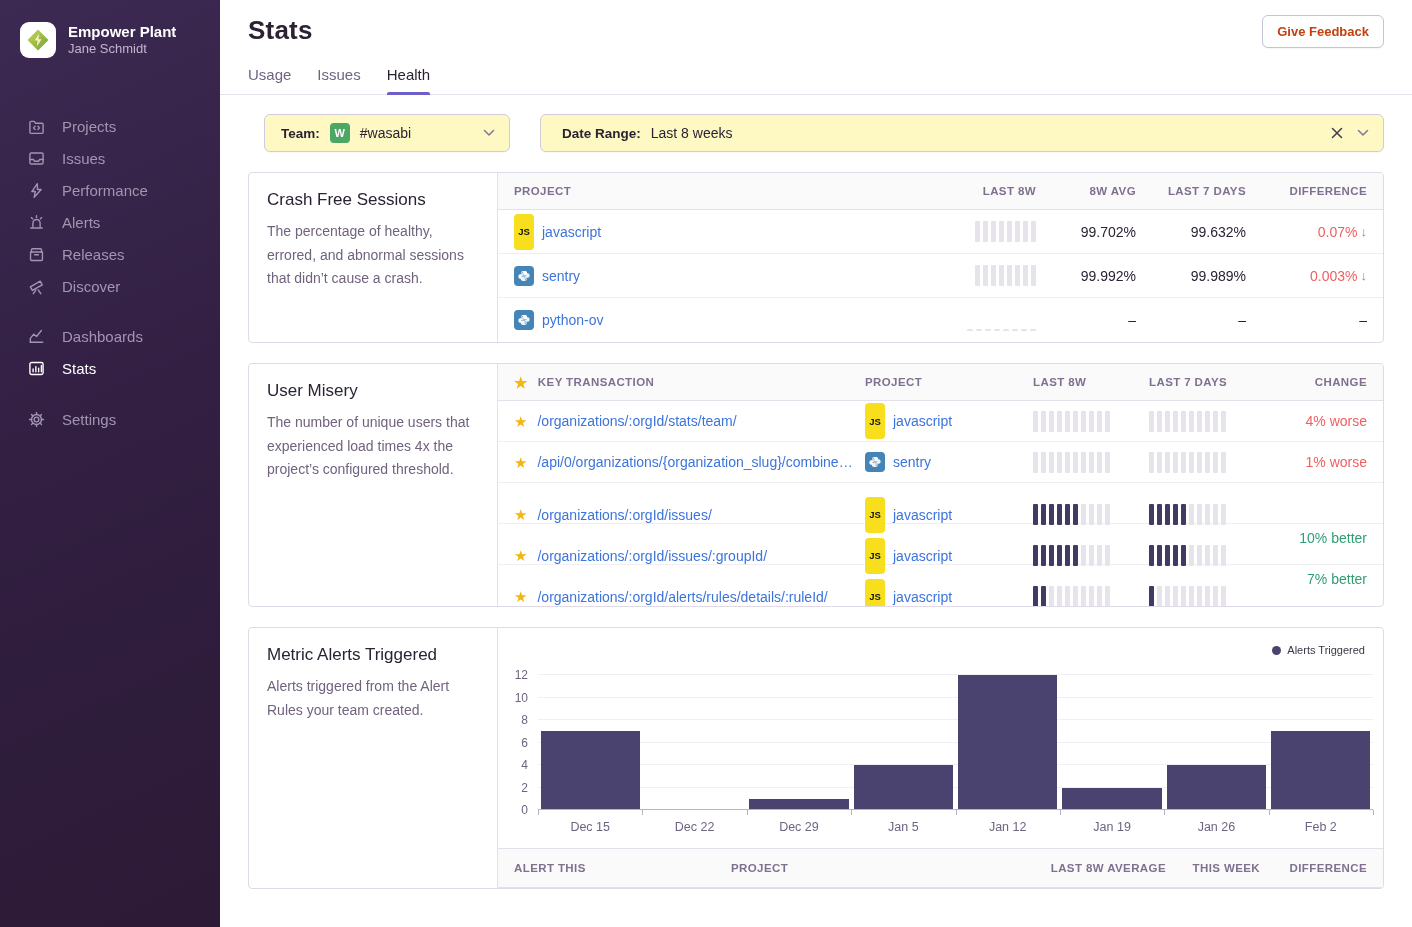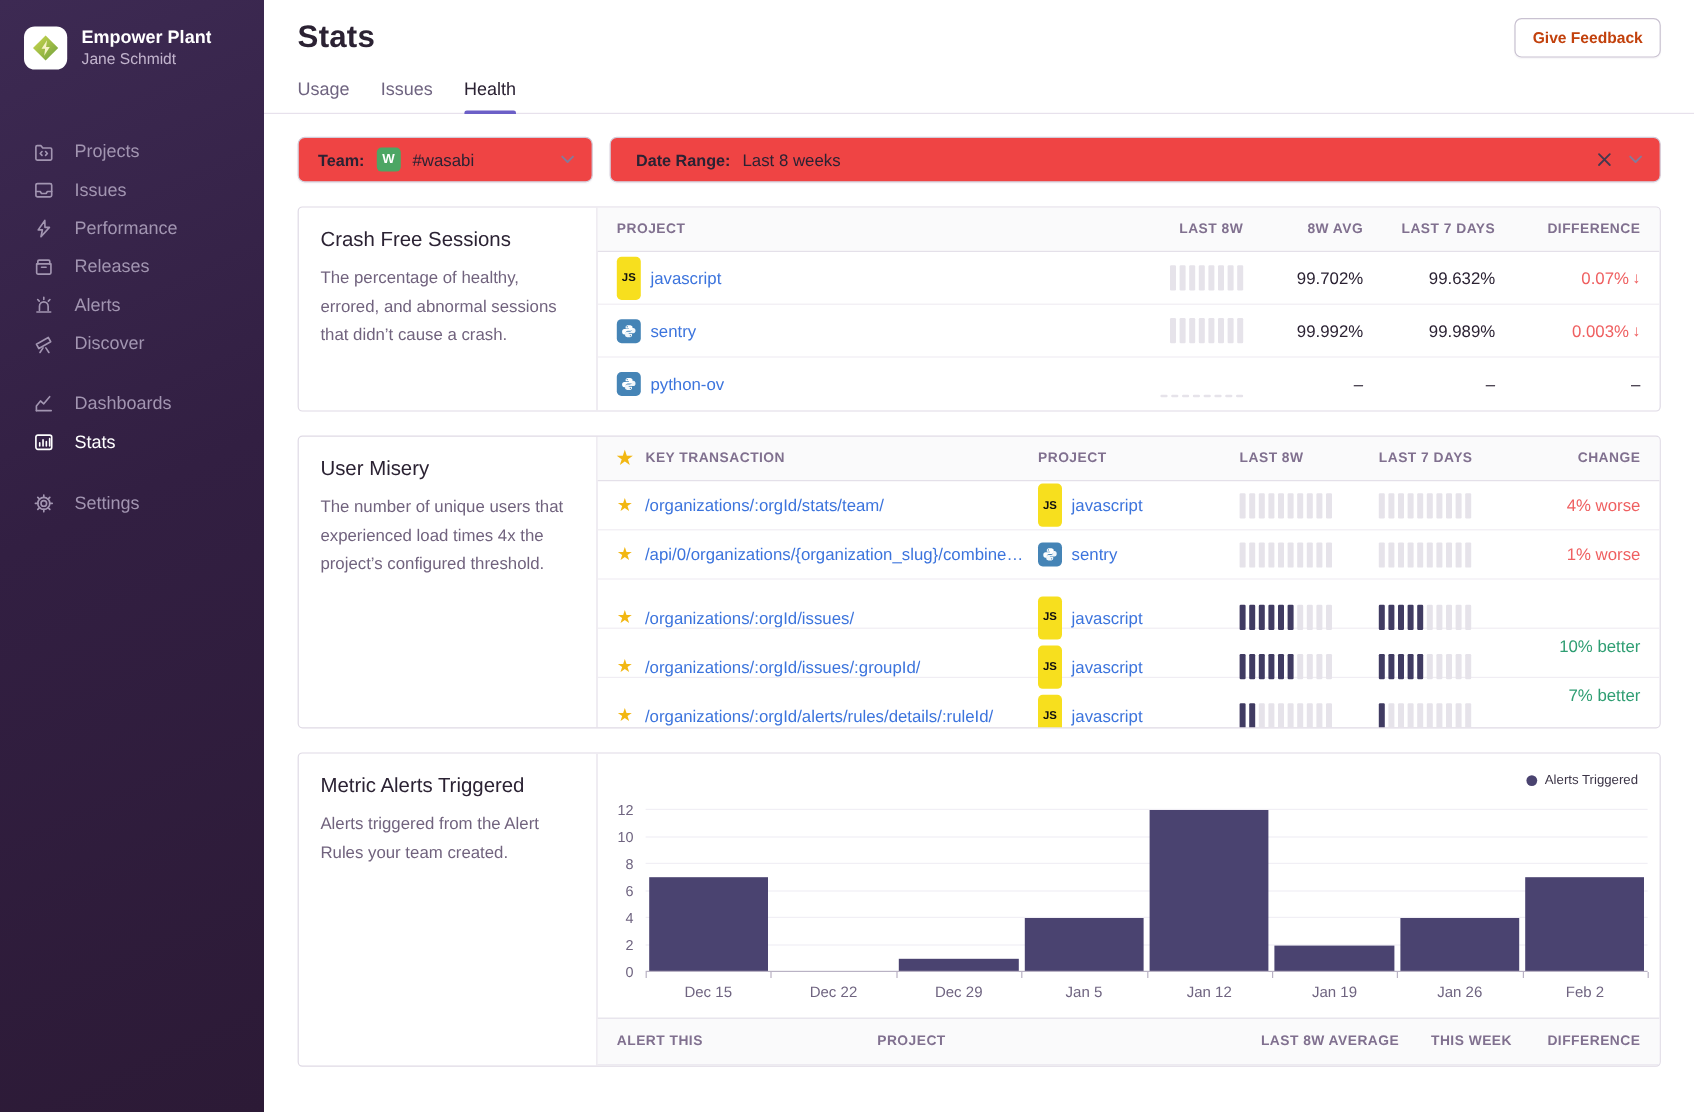--- a/index.html
+++ b/index.html
@@ -29,21 +29,21 @@
   .btn-feedback { background:#fff; border:1px solid #c9c2d1; border-radius:6px; padding:8px 14px; font-size:13px; font-weight:bold; color:#c2410c; cursor:pointer; font-family:inherit; box-shadow:0 1px 1px rgba(50,35,65,.04); }
   .tabs { display:flex; gap:26px; padding:18px 28px 0 28px; border-bottom:1px solid #E7E1EC; }
   .tab { font-size:15px; color:#6f6480; padding-bottom:11px; cursor:pointer; position:relative; }
   .tab.active { color:#2B2233; }
   .tab.active::after { content:""; position:absolute; left:0; right:0; bottom:-1px; height:3px; background:#6C5FC7; border-radius:2px 2px 0 0; }
 
   .content { padding:19px 28px 0 28px; }
 
   
   .filter-bar { display:flex; gap:14px; }
-  .select-box { background:#ef4444; border:1px solid #D2CCD9; border-radius:6px; height:38px; display:flex; align-items:center; padding:0 14px 0 16px; cursor:pointer; box-shadow:0 1px 1px rgba(50,35,65,.03); }
+  .select-box { background:#fef9c3; border:1px solid #D2CCD9; border-radius:6px; height:38px; display:flex; align-items:center; padding:0 14px 0 16px; cursor:pointer; box-shadow:0 1px 1px rgba(50,35,65,.03);margin-left:16px; }
   .team-select { width:246px; }
   .date-select { flex:1; padding-left:21px; }
   .select-label { font-weight:bold; font-size:13.5px; color:#2B2233; margin-right:10px; white-space:nowrap; }
   .select-value { font-size:14px; color:#2B2233; }
   .team-badge { width:20px; height:20px; border-radius:4px; background:#4CA664; color:#fff; font-size:11px; font-weight:bold; display:flex; align-items:center; justify-content:center; margin-right:10px; }
   .spacer { flex:1; }
   .chev { width:12px; height:8px; }
   .chev polyline { fill:none; stroke:#857a99; stroke-width:1.6; stroke-linecap:round; stroke-linejoin:round; }
   .x-ico { width:12px; height:12px; margin-right:14px; }
   .x-ico path { stroke:#43394f; stroke-width:1.5; stroke-linecap:round; }
@@ -161,34 +161,34 @@
         <span class="ico">
           <svg width="17" height="17" viewBox="0 0 16 16">
               <path d="M8.8 1.6 3.6 9h3.3L5.8 14.4 12.4 7H8.9z"></path>
             </svg>
         </span>
         <span>Performance</span>
       </div>
       <div class="nav-item">
         <span class="ico">
           <svg width="17" height="17" viewBox="0 0 16 16">
+              <path d="M4.6 12V8.6a3.4 3.4 0 0 1 6.8 0V12"></path>
+              <path d="M2.6 13.2h10.8M8 1.6v1.8M3.2 3.4l1.2 1.2M12.8 3.4l-1.2 1.2"></path>
+            </svg>
+        </span>
+        <span>Alerts</span>
+      </div>
+      <div class="nav-item">
+        <span class="ico">
+          <svg width="17" height="17" viewBox="0 0 16 16">
               <path d="M2.4 5.6h11.2v7c0 .6-.4 1-1 1H3.4c-.6 0-1-.4-1-1z"></path>
               <path d="M3.3 5.6V3.6c0-.6.4-1 1-1h7.4c.6 0 1 .4 1 1v2M6.2 8.2h3.6"></path>
             </svg>
         </span>
         <span>Releases</span>
-      </div>
-      <div class="nav-item">
-        <span class="ico">
-          <svg width="17" height="17" viewBox="0 0 16 16">
-              <path d="M4.6 12V8.6a3.4 3.4 0 0 1 6.8 0V12"></path>
-              <path d="M2.6 13.2h10.8M8 1.6v1.8M3.2 3.4l1.2 1.2M12.8 3.4l-1.2 1.2"></path>
-            </svg>
-        </span>
-        <span>Alerts</span>
       </div>
       <div class="nav-item">
         <span class="ico">
           <svg width="17" height="17" viewBox="0 0 16 16">
               <path d="M2.2 8.3 11.5 3l1.9 3.4-9.3 5.3z"></path>
               <path d="M7.4 11.2 5 14.8M9.6 11.2l2.4 3.6"></path>
             </svg>
         </span>
         <span>Discover</span>
       </div>

